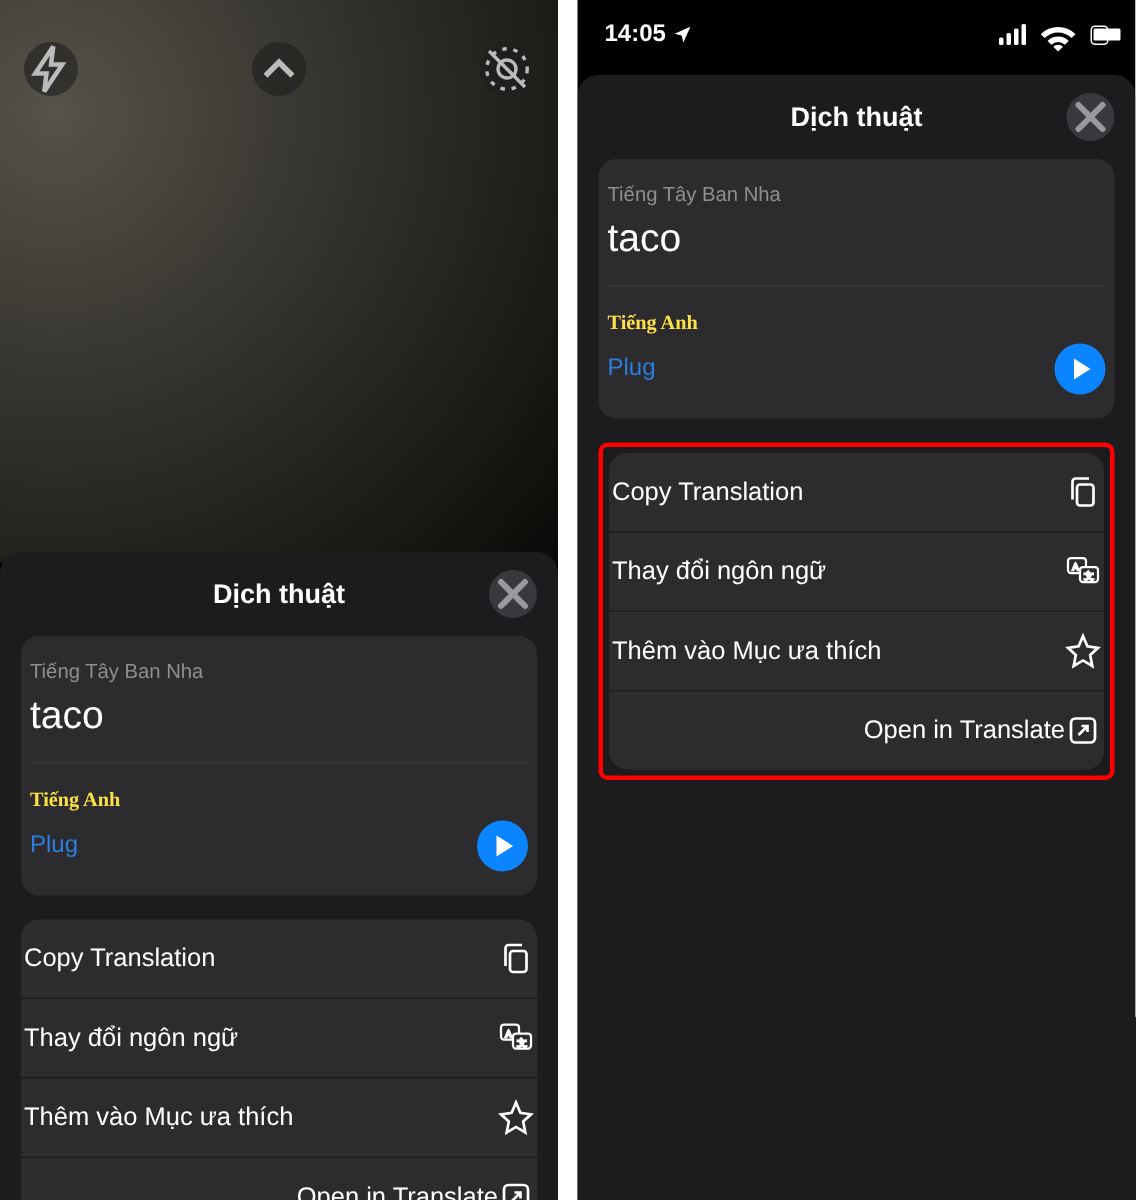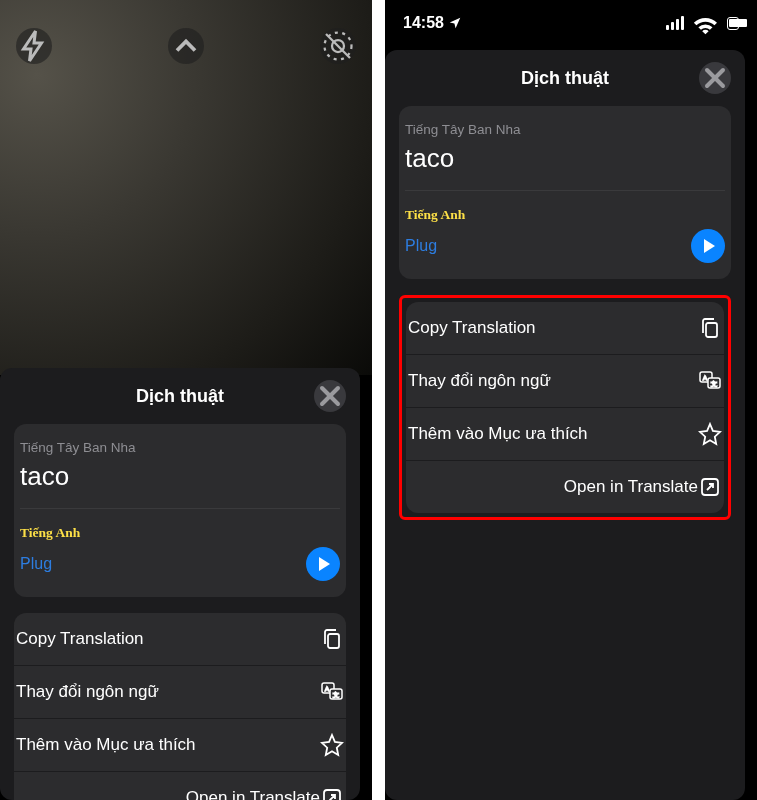--- a/index.html
+++ b/index.html
@@ -7,21 +7,21 @@
     .phone { width: 372px; height: 800px; background: #000; position: relative; overflow: hidden; }
     
     
     .camera-bg { position: absolute; top: 0; left: 0; right: 0; height: 375px; background: radial-gradient(circle at 10% 20%, #555249 0%, #3a3832 35%, #1d1c18 75%, #0a0a08 100%); }
     .top-icons { position: absolute; top: 28px; left: 0; right: 0; display: flex; justify-content: space-between; padding: 0 16px; align-items: center; }
     .icon-circle { width: 36px; height: 36px; border-radius: 50%; background: rgba(30,30,30,0.6); display: flex; align-items: center; justify-content: center; color: #aaa; }
     .green-dot { position: absolute; top: 4px; right: 85px; width: 5px; height: 5px; border-radius: 50%; background: #3ec23e; }
     .crop-box { position: absolute; bottom: 0; left: 70px; width: 210px; height: 40px; background: linear-gradient(180deg, rgba(160,175,200,0.7), rgba(140,160,195,0.8)); border: 2px solid #4a90ff; border-radius: 6px; }
     .crop-handle { position: absolute; width: 10px; height: 10px; border-radius: 50%; background: #4a90ff; top: -6px; left: -6px; border: 1px solid #fff; }
     
-    .sheet { position: absolute; bottom: 0; left: 0; right: 12px; background: #1c1c1e; border-top-left-radius: 14px; border-top-right-radius: 14px; padding: 0 14px; border-radius: 12px; }
+    .sheet { position: absolute; bottom: 0; left: 0; right: 0; background: #1c1c1e; border-top-left-radius: 14px; border-top-right-radius: 14px; padding: 0 14px; }
     .sheet.sheet-left { height: 432px; }
     .sheet.sheet-right { top: 50px; bottom: 0; height: auto; }
     
     .sheet-header { display: flex; align-items: center; justify-content: center; position: relative; height: 56px; }
     .sheet-title { color: #fff; font-size: 18px; font-weight: 600; }
     .close-btn { position: absolute; right: 0; width: 32px; height: 32px; border-radius: 50%; background: #39393d; display: flex; align-items: center; justify-content: center; color: #9a9a9e; font-size: 16px; font-weight: 700; cursor: pointer; }
     
     .card { background: #2c2c2e; border-radius: 12px; padding: 16px 6px; }
     .lang-label { color: #8e8e93; font-size: 13.5px; font-weight: 500; margin-bottom: 6px; }
     .lang-label.blue { color: #fde047; font-weight: 600; font-family: Liberation Serif, serif; }
@@ -142,21 +142,21 @@
             </svg>
         </span>
       </div>
     </div>
   </div>
 </div>
 
 <div class="phone">
   <div class="status-bar">
     <div style="display:flex;align-items:center;gap:4px">
-      <span>14:58</span>
+      <span>14:05</span>
       <svg width="14" height="14" viewBox="0 0 24 24" fill="#fff">
           <path d="M3 11l18-8-8 18-2-8-8-2z"></path>
         </svg>
     </div>
     <div class="status-right">
       <div class="signal">
           <div class="sbar"></div>
           <div class="sbar"></div>
           <div class="sbar"></div>
           <div class="sbar"></div>

